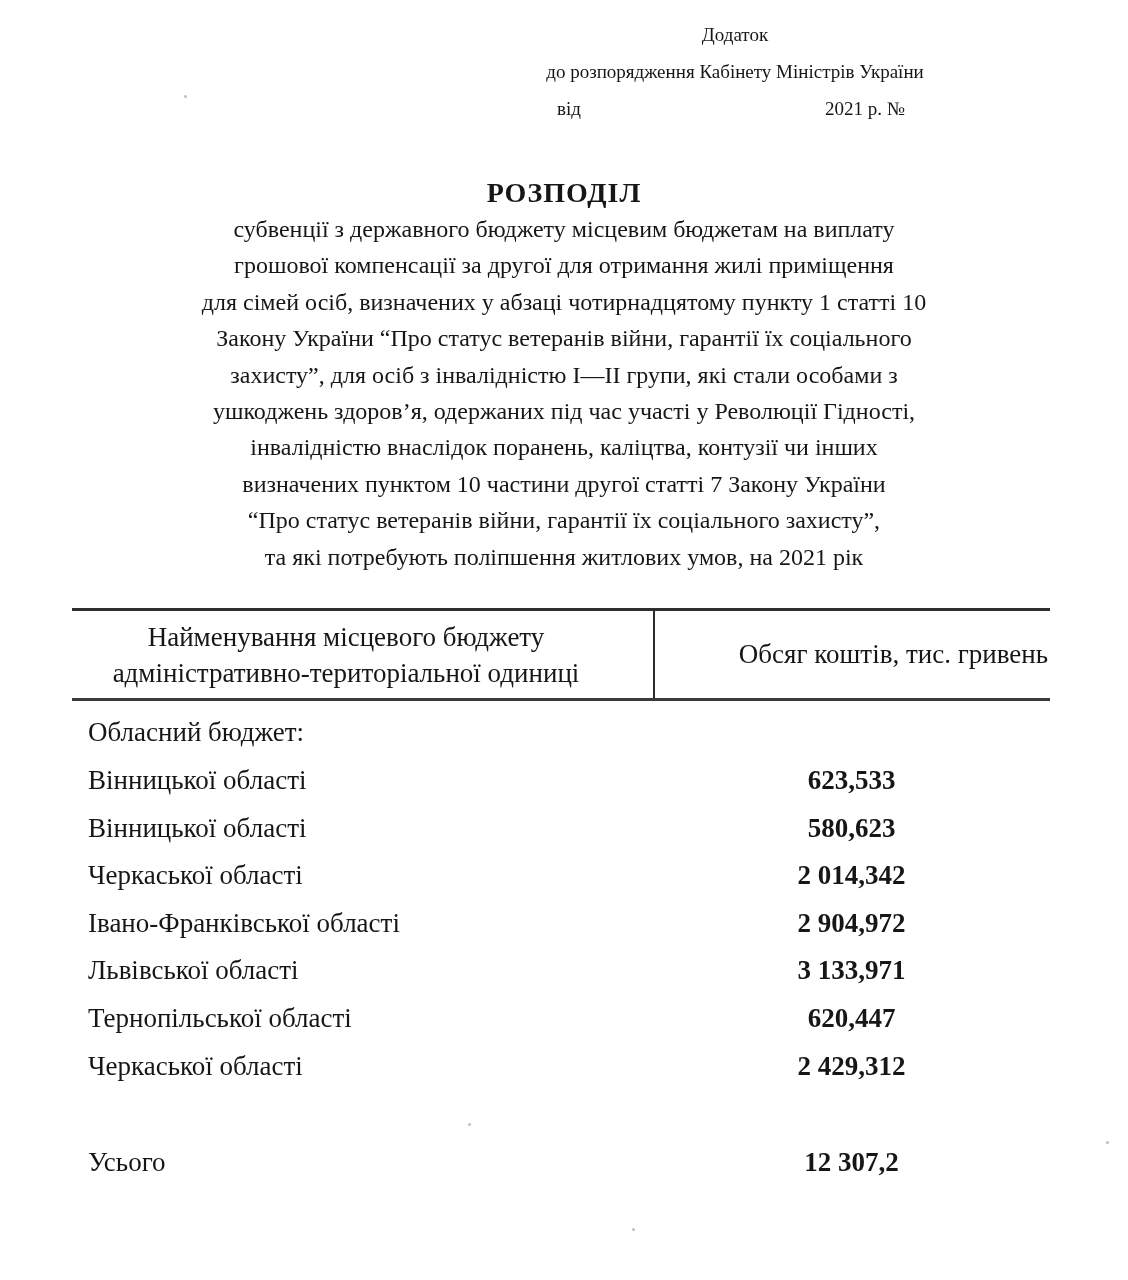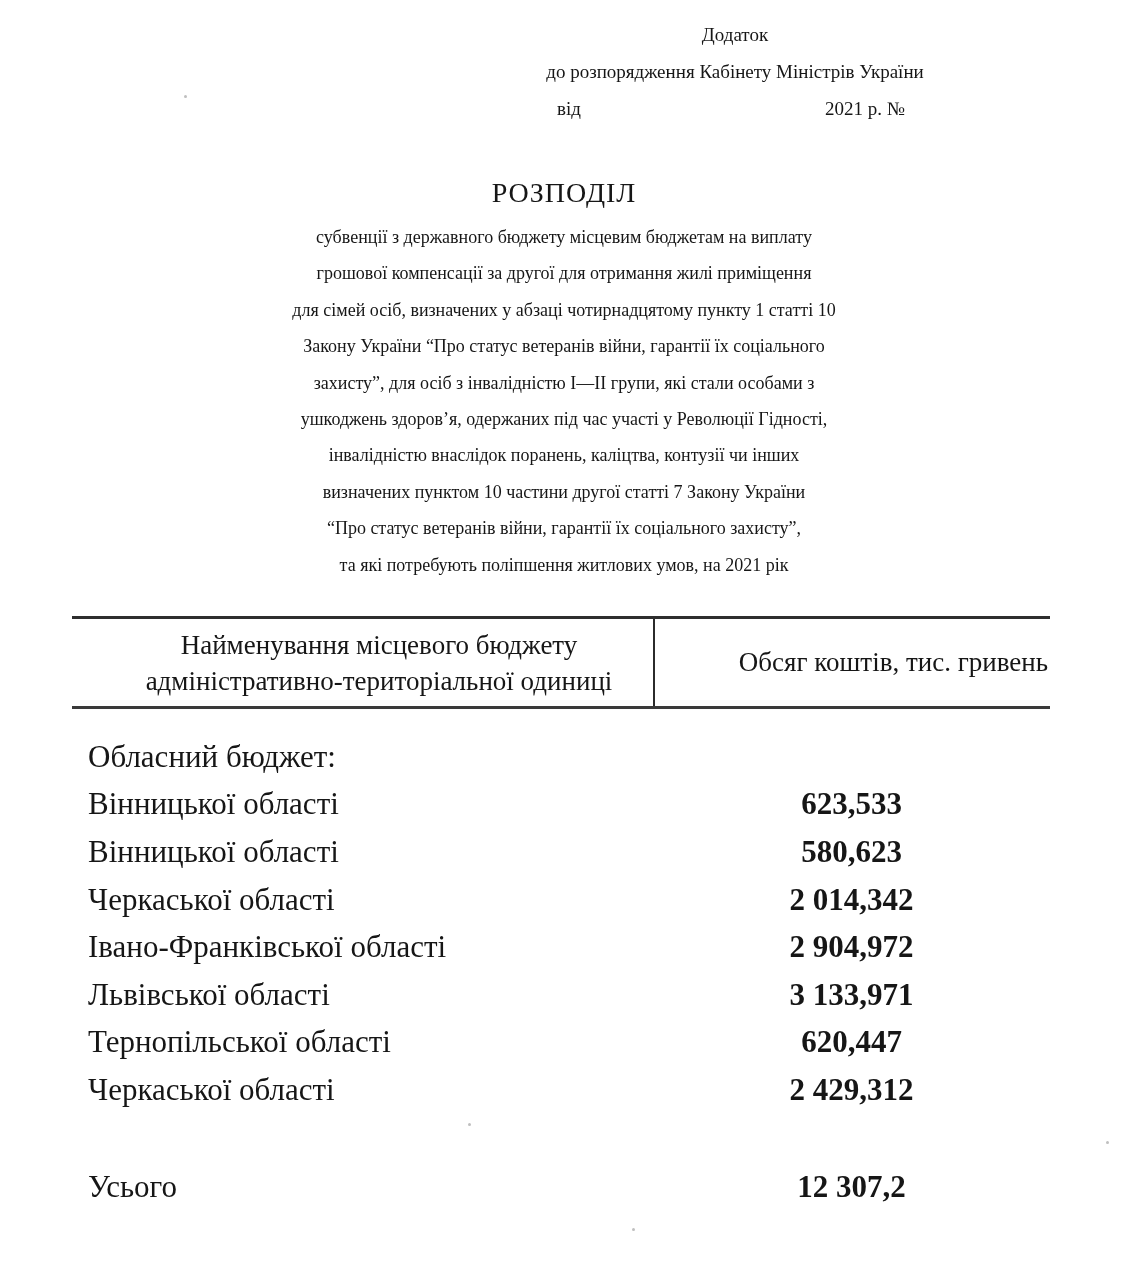--- a/index.html
+++ b/index.html
@@ -22,51 +22,51 @@
     display: flex;
     justify-content: space-between;
     padding-left: 132px;
     padding-right: 140px;
     gap: 45px;
   }
   
   .title-block { margin-top: 47px; text-align: center; }
   .doc-title {
     font-size: 28px;
-    font-weight: normal;
+    font-weight: bold;
     letter-spacing: 1px;
     line-height: 37px;
   }
-  .title-paragraph { font-size: 18px; line-height: 36.4px; margin-top: 8px; }
+  .title-paragraph { font-size: 24px; line-height: 36.4px; }
   
   .budget-table {
     margin: 33px 0 0 72px;
     width: 978px;
   }
   .table-head {
     display: flex;
     border-top: 3px solid #2e2e2e;
     border-bottom: 3px solid #3a3a3a;
     height: 93px;
   }
   .th-name {
     width: 583px;
     border-right: 2px solid #2b2b2b;
-    display: flex; align-items: center; justify-content: flex-end;
+    display: flex; align-items: center; justify-content: flex-start;
     text-align: center;
     font-size: 27px; line-height: 36px;
   }
   .th-name .th-text { max-width: 548px; }
   .th-amount {
     width: 393px;
     display: flex; align-items: center; justify-content: flex-end;
     text-align: center;
     font-size: 27px;
   }
-  .table-body { padding-top: 24px; font-size: 31px; }
+  .table-body { padding-top: 8px; font-size: 27px; }
   .t-row { display: flex; height: 47.6px; align-items: center; }
   .td-name { width: 583px; padding-left: 16px; }
   .td-amount { width: 393px; text-align: center; font-weight: bold; }
   .group-row { height: 47.6px; display: flex; align-items: center; }
   .total-row { margin-top: 49px; }
   
   .speck { position: absolute; background: #8a8a8a; border-radius: 50%; opacity: .55; }
   .speck-1 { left: 184px; top: 95px;  width: 3px; height: 3px; }
   .speck-2 { left: 468px; top: 1123px; width: 3px; height: 3px; }
   .speck-3 { left: 632px; top: 1228px; width: 3px; height: 3px; }

